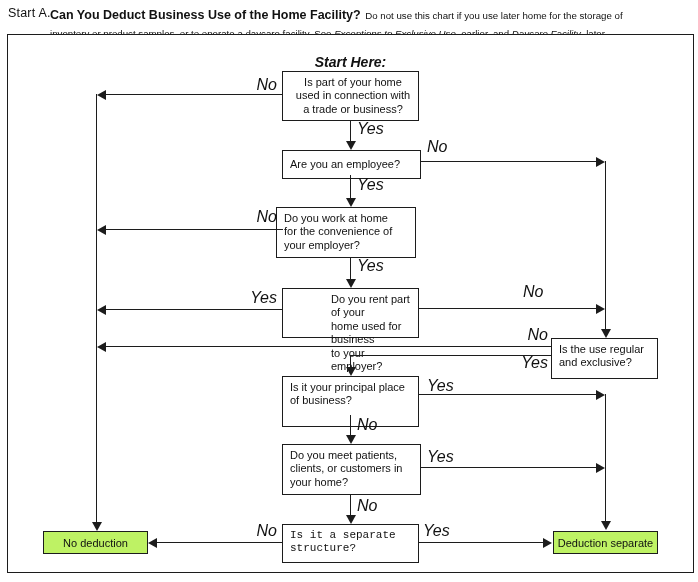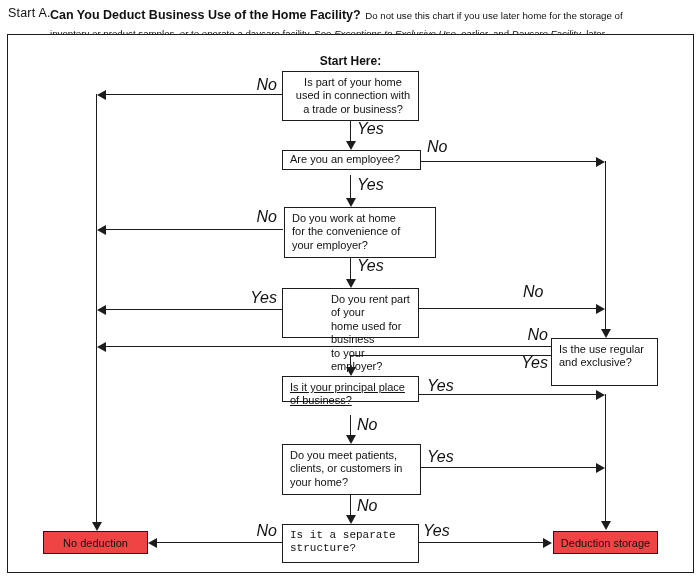--- a/index.html
+++ b/index.html
@@ -6,66 +6,66 @@
   body{width:698px;height:582px;position:relative;font-family:"Liberation Sans",sans-serif;color:#111;overflow:hidden;}
   .abs{position:absolute;}
   .fig-label{font-size:12.5px;letter-spacing:.2px;}
   .fig-title{font-size:12.5px;font-weight:bold;}
   .fig-note{font-size:9.7px;line-height:13px;}
   .it{font-style:italic;}
   .frame{border:1.4px solid #1c1c1c;background:#fff;}
   .qbox{position:absolute;border:1.4px solid #1c1c1c;background:#fff;box-sizing:border-box;
         font-size:11px;line-height:13.4px;padding:4px 2px 0 7px;white-space:pre-line;}
   .qbox.center{display:flex;align-items:center;padding:0 0 0 7px;white-space:nowrap;}
-  .tbox{position:absolute;border:1.4px solid #1c1c1c;background:#ef4444;box-sizing:border-box;
+  .tbox{position:absolute;border:1.4px solid #1c1c1c;background:#bef264;box-sizing:border-box;
         font-size:11px;display:flex;align-items:center;justify-content:center;white-space:nowrap;}
   .hl{position:absolute;height:1.3px;background:#1c1c1c;}
   .vl{position:absolute;width:1.3px;background:#1c1c1c;}
   .tri{position:absolute;width:0;height:0;border-style:solid;}
   .tl{border-width:5px 9px 5px 0;border-color:transparent #1c1c1c transparent transparent;}
   .tr{border-width:5px 0 5px 9px;border-color:transparent transparent transparent #1c1c1c;}
   .td{border-width:9px 5px 0 5px;border-color:#1c1c1c transparent transparent transparent;}
   .lbl{position:absolute;font-style:italic;font-size:16px;line-height:12px;color:#111;}
-  .start{font-weight:bold;font-size:12px;text-align:center;}
+  .start{font-weight:bold;font-style:italic;font-size:14px;text-align:center;}
 </style>
 </head>
 <body>
 
 <div class="abs fig-label" style="left:8px;top:6px;">Start A.</div>
 <div class="abs" style="left:50px;top:5px;width:645px;">
   <span class="fig-title">Can You Deduct Business Use of the Home Facility?</span>
   <span class="fig-note">Do not use this chart if you use later home for the storage of</span><br>
   <span class="fig-note"><span>inventory or product samples, or to operate a daycare facility. See </span><span class="it">Exceptions to Exclusive Use</span><span>, earlier, and </span><span class="it">Daycare Facility</span><span>, later.</span></span>
 </div>
 
 <div class="abs frame" style="left:7px;top:34px;width:685px;height:537px;"></div>
 
 <div class="abs start" style="left:282px;top:54px;width:137px;">Start Here:</div>
 
 <div class="qbox" style="left:282px;top:71px;width:137px;height:50px;text-align:center;">Is part of your home
 used in connection with
 a trade or business?</div>
-<div class="qbox center" style="left:282px;top:150px;width:139px;height:20px;">Are you an employee?</div>
-<div class="qbox" style="left:284px;top:207px;width:152px;height:51px;">Do you work at home
+<div class="qbox center" style="left:282px;top:150px;width:139px;height:29px;">Are you an employee?</div>
+<div class="qbox" style="left:276px;top:207px;width:140px;height:51px;">Do you work at home
 for the convenience of
 your employer?</div>
 <div class="qbox" style="left:282px;top:288px;width:137px;height:50px;padding-left:48px;">Do you rent part of your
 home used for business
 to your employer?</div>
-<div class="qbox" style="left:551px;top:338px;width:107px;height:48px;">Is the use regular
+<div class="qbox" style="left:551px;top:338px;width:107px;height:41px;">Is the use regular
 and exclusive?</div>
-<div class="qbox" style="left:282px;top:376px;width:137px;height:26px;text-decoration:underline;">Is it your principal place
+<div class="qbox" style="left:282px;top:376px;width:137px;height:51px;">Is it your principal place
 of business?</div>
 <div class="qbox" style="left:282px;top:444px;width:139px;height:51px;">Do you meet patients,
 clients, or customers in
 your home?</div>
 <div class="qbox" style="left:282px;top:524px;width:137px;height:39px;font-family:Liberation Mono, monospace;">Is it a separate
 structure?</div>
 <div class="tbox" style="left:43px;top:531px;width:105px;height:23px;">No deduction</div>
-<div class="tbox" style="left:553px;top:531px;width:105px;height:23px;">Deduction storage</div>
+<div class="tbox" style="left:553px;top:531px;width:105px;height:23px;">Deduction separate</div>
 
 <div class="vl" style="left:96px;top:94px;height:429px;"></div>
 <div class="tri td" style="left:92px;top:522px;"></div>
 
 <div class="hl" style="left:102px;top:94px;width:181px;"></div>
 <div class="tri tl" style="left:97px;top:90px;"></div>
 
 <div class="vl" style="left:350px;top:120px;height:23px;"></div>
 <div class="tri td" style="left:346px;top:141px;"></div>
 

